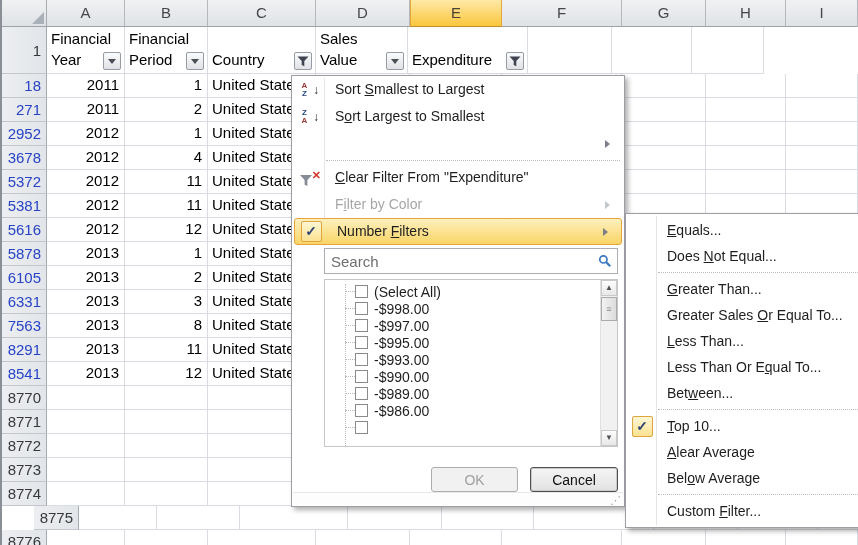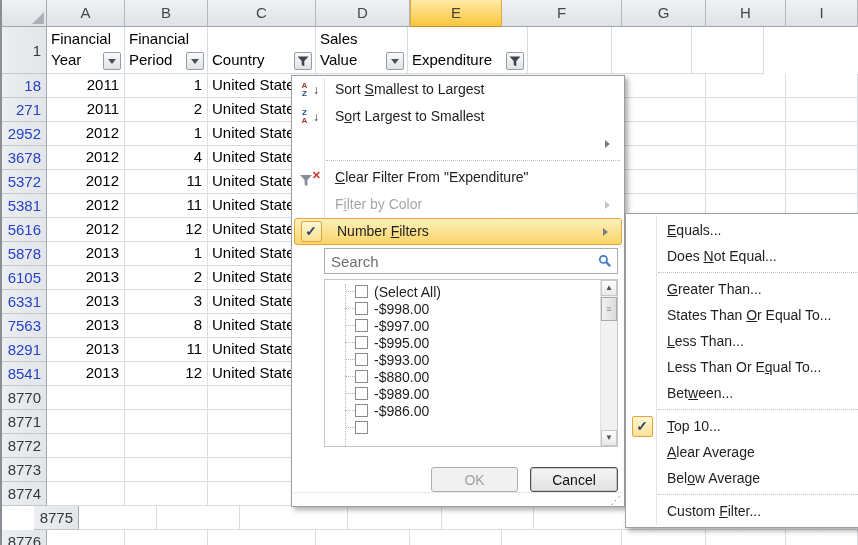--- a/index.html
+++ b/index.html
@@ -475,21 +475,21 @@
             <span class="llabel">-$995.00</span>
           </div>
           <div class="litem">
             <span class="stub"></span>
             <span class="cb"></span>
             <span class="llabel">-$993.00</span>
           </div>
           <div class="litem">
             <span class="stub"></span>
             <span class="cb"></span>
-            <span class="llabel">-$880.00</span>
+            <span class="llabel">-$990.00</span>
           </div>
           <div class="litem">
             <span class="stub"></span>
             <span class="cb"></span>
             <span class="llabel">-$989.00</span>
           </div>
           <div class="litem">
             <span class="stub"></span>
             <span class="cb"></span>
             <span class="llabel">-$986.00</span>
@@ -526,21 +526,21 @@
           <span class="gut"></span>
           <span class="mtext"><span>Does </span><span class="ac">N</span><span>ot Equal...</span></span>
         </div>
         <div class="mdiv"></div>
         <div class="mitem">
           <span class="gut"></span>
           <span class="mtext"><span></span><span class="ac">G</span><span>reater Than...</span></span>
         </div>
         <div class="mitem">
           <span class="gut"></span>
-          <span class="mtext"><span>States Than </span><span class="ac">O</span><span>r Equal To...</span></span>
+          <span class="mtext"><span>Greater Sales </span><span class="ac">O</span><span>r Equal To...</span></span>
         </div>
         <div class="mitem">
           <span class="gut"></span>
           <span class="mtext"><span></span><span class="ac">L</span><span>ess Than...</span></span>
         </div>
         <div class="mitem">
           <span class="gut"></span>
           <span class="mtext"><span>Less Than Or E</span><span class="ac">q</span><span>ual To...</span></span>
         </div>
         <div class="mitem">

